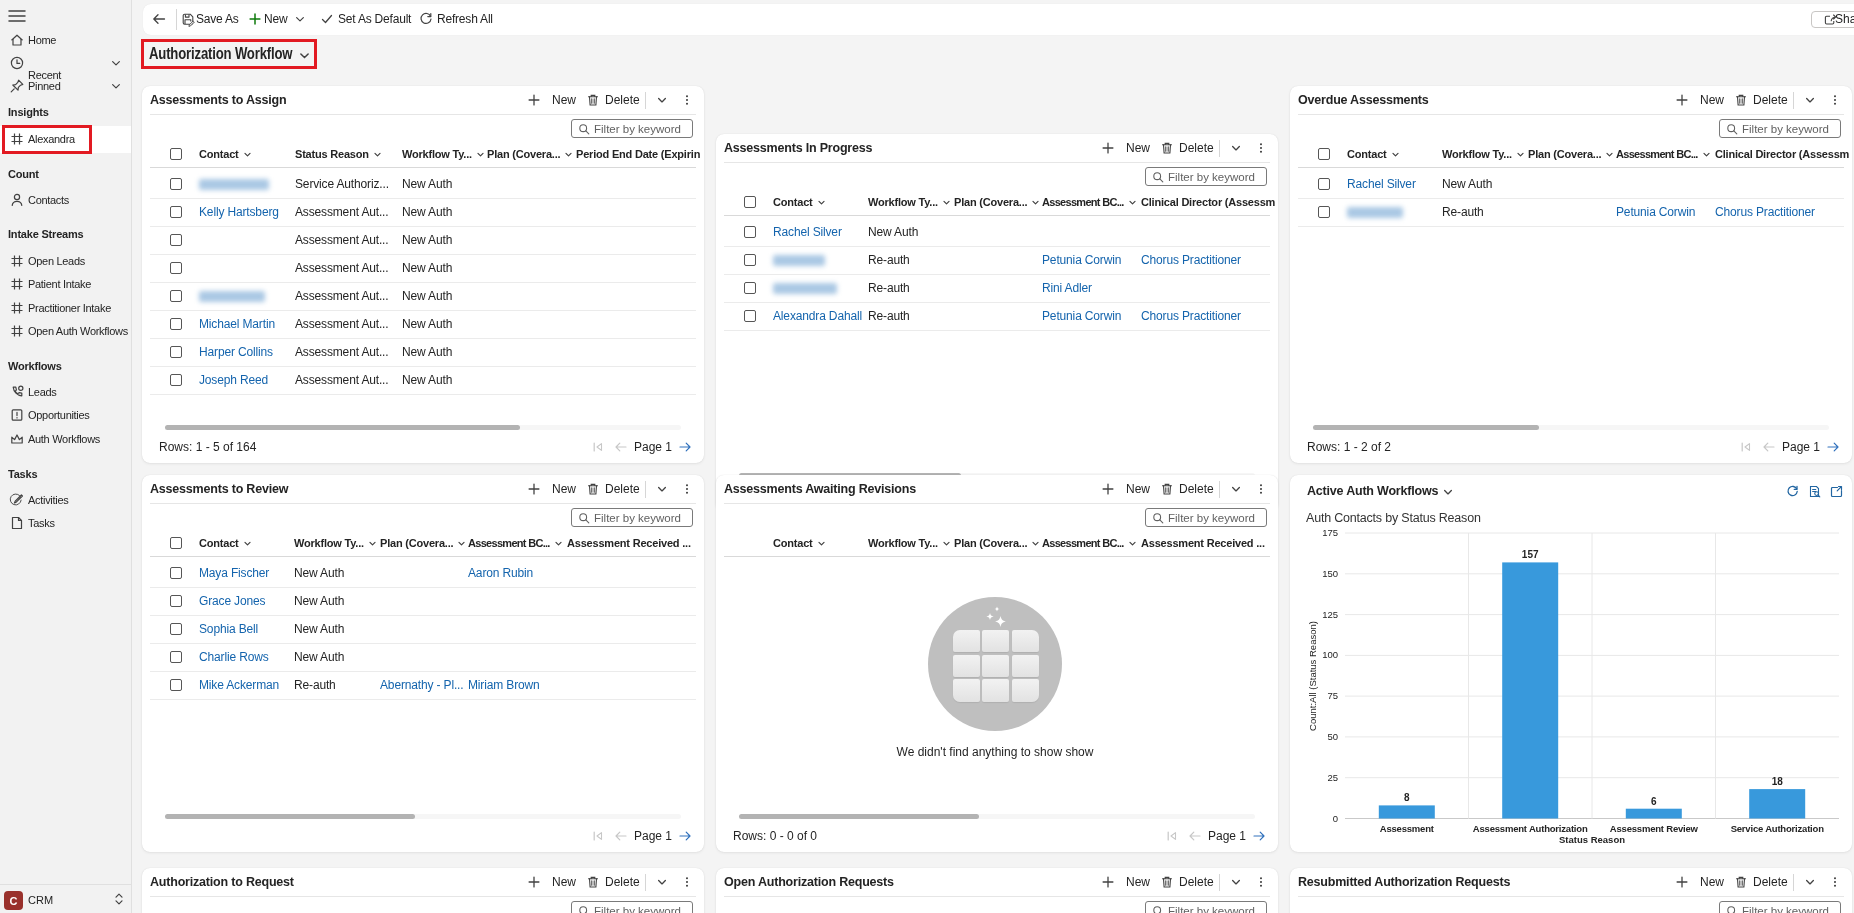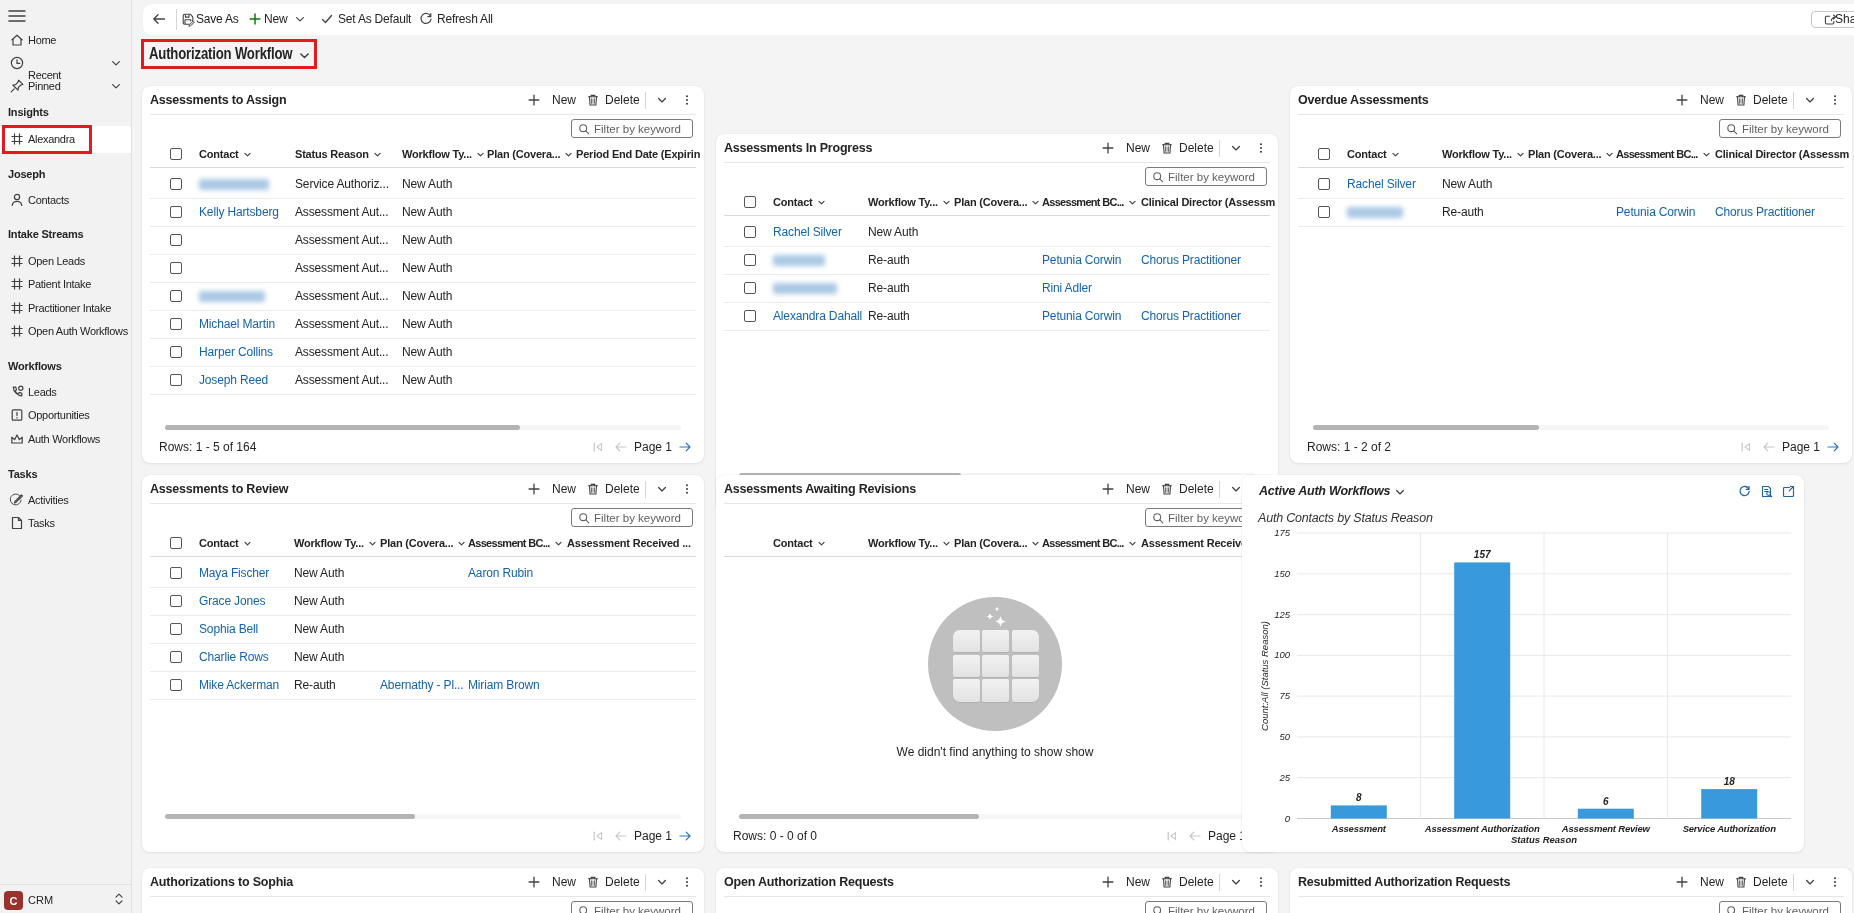--- a/index.html
+++ b/index.html
@@ -53,21 +53,21 @@
     <div style="position:absolute;left:8px;top:104.0px;height:16px;line-height:16px;font-size:11px;color:#242424;font-weight:700;white-space:nowrap;letter-spacing:-0.2px;">Insights</div>
     <div style="position:absolute;left:0px;top:126px;width:131px;height:27px;background:#fff;"></div>
     <div style="position:absolute;left:9px;top:131.0px;width:16px;height:16px;display:flex;align-items:center;justify-content:center">
       <svg width="16" height="16" viewBox="0 0 16 16" style="">
         <g stroke="#424242" stroke-width="1.2" fill="none">
           <path d="M5.5 2.5 V13.5 M10.5 2.5 V13.5 M2.5 5.5 H13.5 M2.5 10.5 H13.5"></path>
         </g>
       </svg>
     </div>
     <div style="position:absolute;left:28px;top:131.0px;height:16px;line-height:16px;font-size:11px;color:#242424;font-weight:400;white-space:nowrap;letter-spacing:-0.3px;">Alexandra</div>
-    <div style="position:absolute;left:8px;top:166.0px;height:16px;line-height:16px;font-size:11px;color:#242424;font-weight:700;white-space:nowrap;letter-spacing:-0.2px;">Joseph</div>
+    <div style="position:absolute;left:8px;top:166.0px;height:16px;line-height:16px;font-size:11px;color:#242424;font-weight:700;white-space:nowrap;letter-spacing:-0.2px;">Count</div>
     <div style="position:absolute;left:9px;top:192.0px;width:16px;height:16px;display:flex;align-items:center;justify-content:center">
       <svg width="16" height="16" viewBox="0 0 16 16" style="">
         <circle cx="8" cy="5" r="2.6" fill="none" stroke="#424242" stroke-width="1.2"></circle>
         <path d="M3.2 13.4 C3.6 10.6 5.5 9.4 8 9.4 C10.5 9.4 12.4 10.6 12.8 13.4" fill="none" stroke="#424242" stroke-width="1.2" stroke-linecap="round"></path>
       </svg>
     </div>
     <div style="position:absolute;left:28px;top:192.0px;height:16px;line-height:16px;font-size:11px;color:#242424;font-weight:400;white-space:nowrap;letter-spacing:-0.3px;">Contacts</div>
     <div style="position:absolute;left:8px;top:226.0px;height:16px;line-height:16px;font-size:11px;color:#242424;font-weight:700;white-space:nowrap;letter-spacing:-0.2px;">Intake Streams</div>
     <div style="position:absolute;left:9px;top:253.0px;width:16px;height:16px;display:flex;align-items:center;justify-content:center">
       <svg width="16" height="16" viewBox="0 0 16 16" style="">
@@ -741,21 +741,21 @@
         <path d="M12 7 H2 M5.8 3.2 L2 7 L5.8 10.8" fill="none" stroke="#c7c7c7" stroke-width="1.2" stroke-linecap="round" stroke-linejoin="round"></path>
       </svg>
     </div>
     <div style="position:absolute;left:492px;top:353.0px;height:16px;line-height:16px;font-size:12px;color:#242424;font-weight:400;white-space:nowrap;">Page 1</div>
     <div style="position:absolute;left:536px;top:354.0px;width:14px;height:14px;display:flex;align-items:center;justify-content:center">
       <svg width="14" height="14" viewBox="0 0 14 14" style="">
         <path d="M2 7 H12 M8.2 3.2 L12 7 L8.2 10.8" fill="none" stroke="#3272bd" stroke-width="1.2" stroke-linecap="round" stroke-linejoin="round"></path>
       </svg>
     </div>
   </div>
-<div class="card" style="left:1242px;top:475px;width:562px;height:377px;font-style:italic;">
+<div class="card" style="left:1290px;top:475px;width:562px;height:377px;">
     <div style="position:absolute;left:17px;top:8.0px;height:16px;line-height:16px;font-size:12.5px;color:#242424;font-weight:700;white-space:nowrap;letter-spacing:-0.2px;">Active Auth Workflows</div>
     <div style="position:absolute;left:152px;top:11.0px;width:12px;height:12px;display:flex;align-items:center;justify-content:center">
       <svg width="12" height="12" viewBox="0 0 12 12" style="">
         <path d="M2.64 4.5600000000000005 L6.0 7.92 L9.36 4.5600000000000005" fill="none" stroke="#424242" stroke-width="1.3" stroke-linecap="round" stroke-linejoin="round"></path>
       </svg>
     </div>
     <div style="position:absolute;left:496px;top:9.5px;width:13px;height:13px;display:flex;align-items:center;justify-content:center">
       <svg width="13" height="13" viewBox="0 0 13 13" style="">
         <path d="M10.8 4.1 A4.6 4.6 0 1 0 11.2 6.5" fill="none" stroke="#2266a2" stroke-width="1.3" stroke-linecap="round"></path>
         <path d="M11 1.5 V4.3 H8.2" fill="none" stroke="#2266a2" stroke-width="1.3" stroke-linecap="round" stroke-linejoin="round"></path>
@@ -810,21 +810,21 @@
         <text x="363.8" y="329.7" font-size="10" font-weight="700" fill="#242424" text-anchor="middle">6</text>
         <text x="363.8" y="356.5" font-size="9.5" font-weight="600" fill="#242424" text-anchor="middle" letter-spacing="-0.2">Assessment Review</text>
         <rect x="459.2" y="314.1" width="56" height="29.4" fill="#3899dc"></rect>
         <text x="487.2" y="310.1" font-size="10" font-weight="700" fill="#242424" text-anchor="middle">18</text>
         <text x="487.2" y="356.5" font-size="9.5" font-weight="600" fill="#242424" text-anchor="middle" letter-spacing="-0.2">Service Authorization</text>
         <text x="302" y="367.5" font-size="9.5" font-weight="600" fill="#242424" text-anchor="middle">Status Reason</text>
         <text x="26" y="201" font-size="9.5" fill="#242424" text-anchor="middle" transform="rotate(-90 26 201)">Count:All (Status Reason)</text>
       </svg></div>
   </div>
 <div class="card" style="left:142px;top:868px;width:562px;height:120px;">
-    <div style="position:absolute;left:8px;top:6.0px;height:16px;line-height:16px;font-size:12.5px;color:#242424;font-weight:700;white-space:nowrap;letter-spacing:-0.2px;">Authorizations to Sophia</div>
+    <div style="position:absolute;left:8px;top:6.0px;height:16px;line-height:16px;font-size:12.5px;color:#242424;font-weight:700;white-space:nowrap;letter-spacing:-0.2px;">Authorization to Request</div>
     <div style="position:absolute;left:385px;top:7.0px;width:14px;height:14px;display:flex;align-items:center;justify-content:center">
       <svg width="14" height="14" viewBox="0 0 14 14" style="">
         <path d="M7.0 2.1 V11.9 M2.1 7.0 H11.9" stroke="#424242" stroke-width="1.3" stroke-linecap="round"></path>
       </svg>
     </div>
     <div style="position:absolute;left:410px;top:6.0px;height:16px;line-height:16px;font-size:12px;color:#242424;font-weight:400;white-space:nowrap;">New</div>
     <div style="position:absolute;left:444px;top:7.0px;width:14px;height:14px;display:flex;align-items:center;justify-content:center">
       <svg width="14" height="14" viewBox="0 0 14 14" style="">
         <g fill="none" stroke="#424242" stroke-width="1.1" stroke-linecap="round">
 <path d="M2.5 3.8 H11.5"></path>

